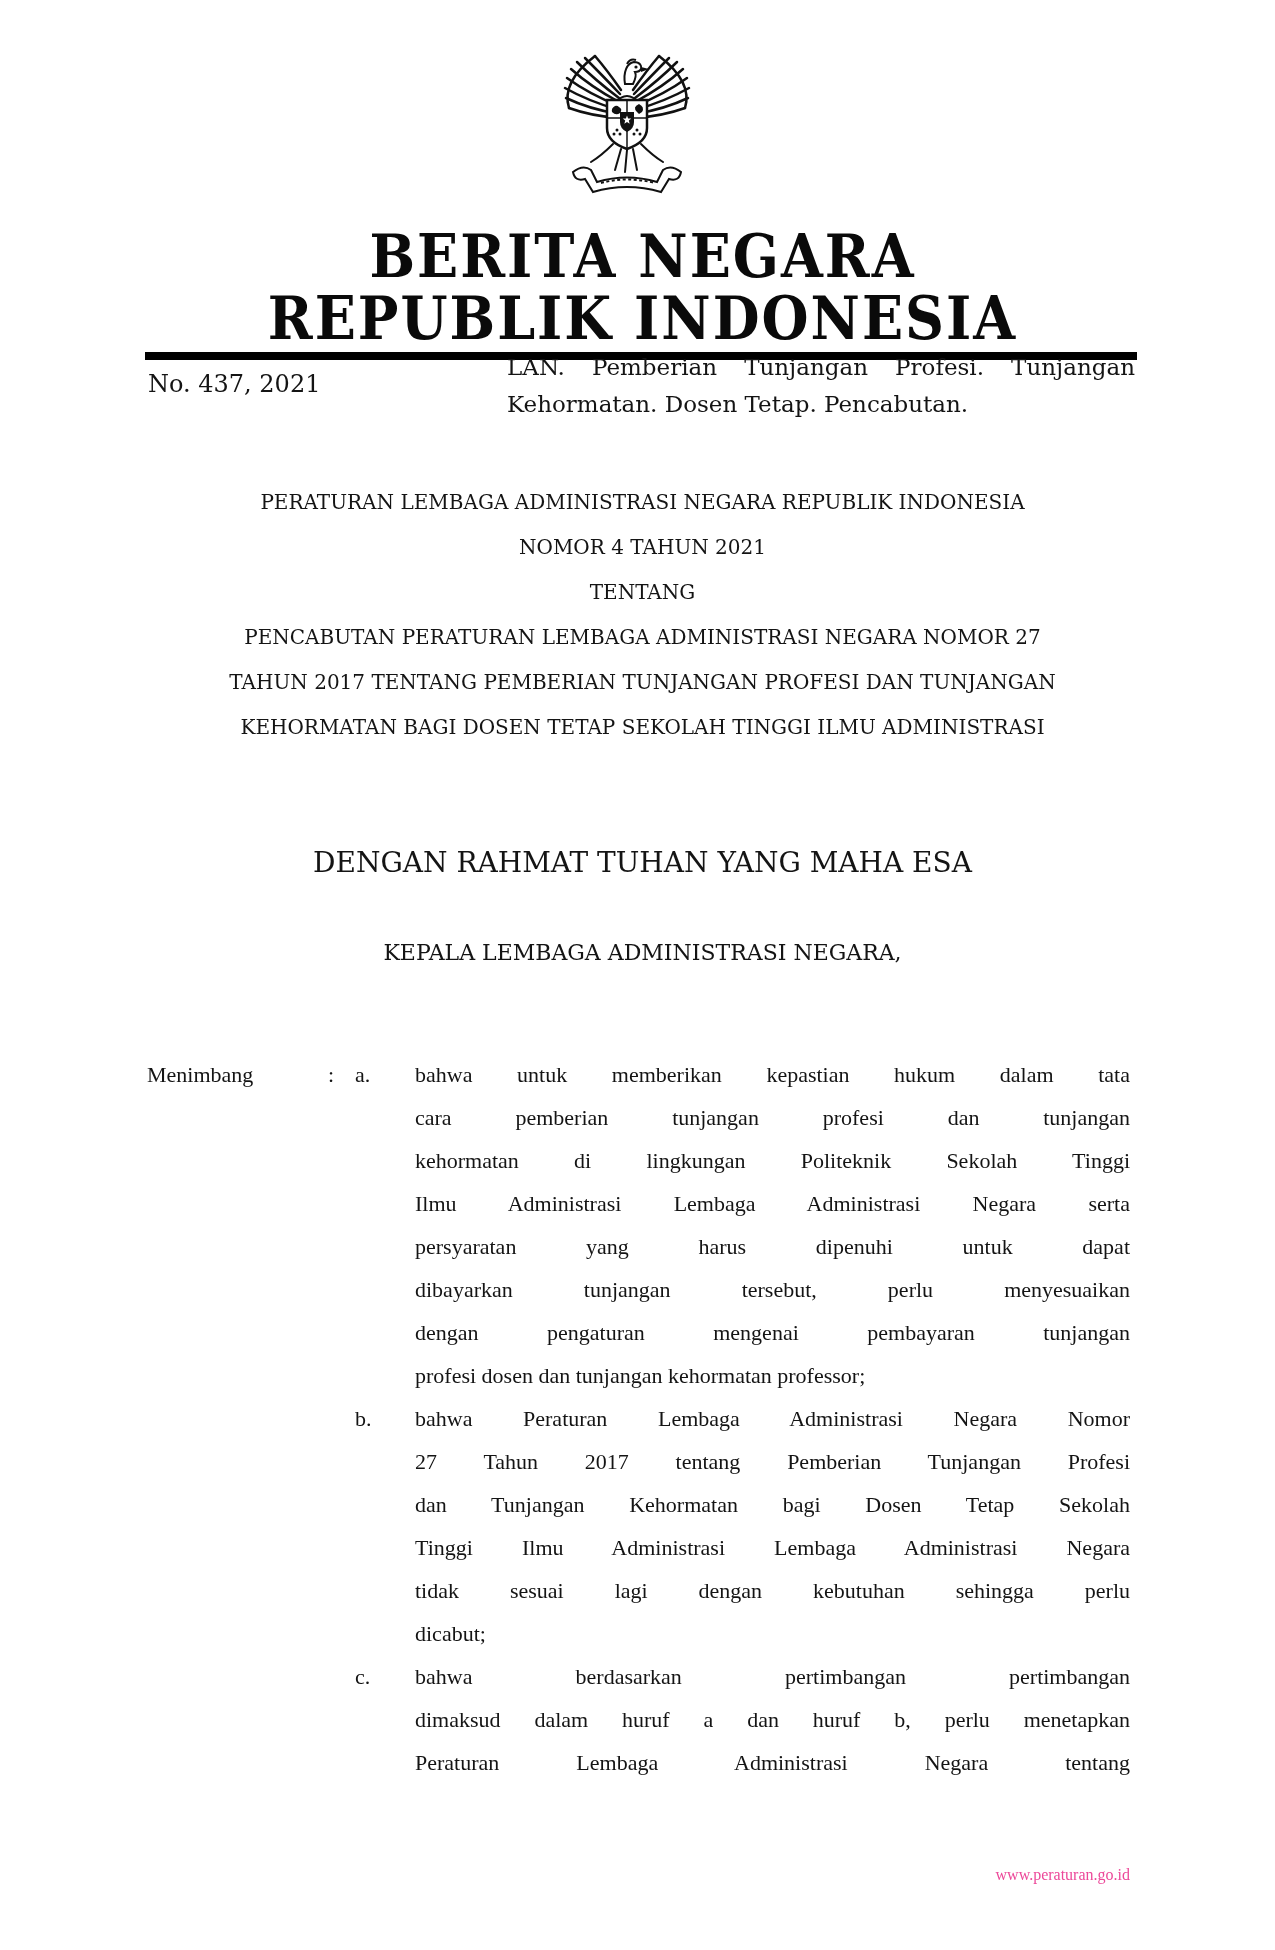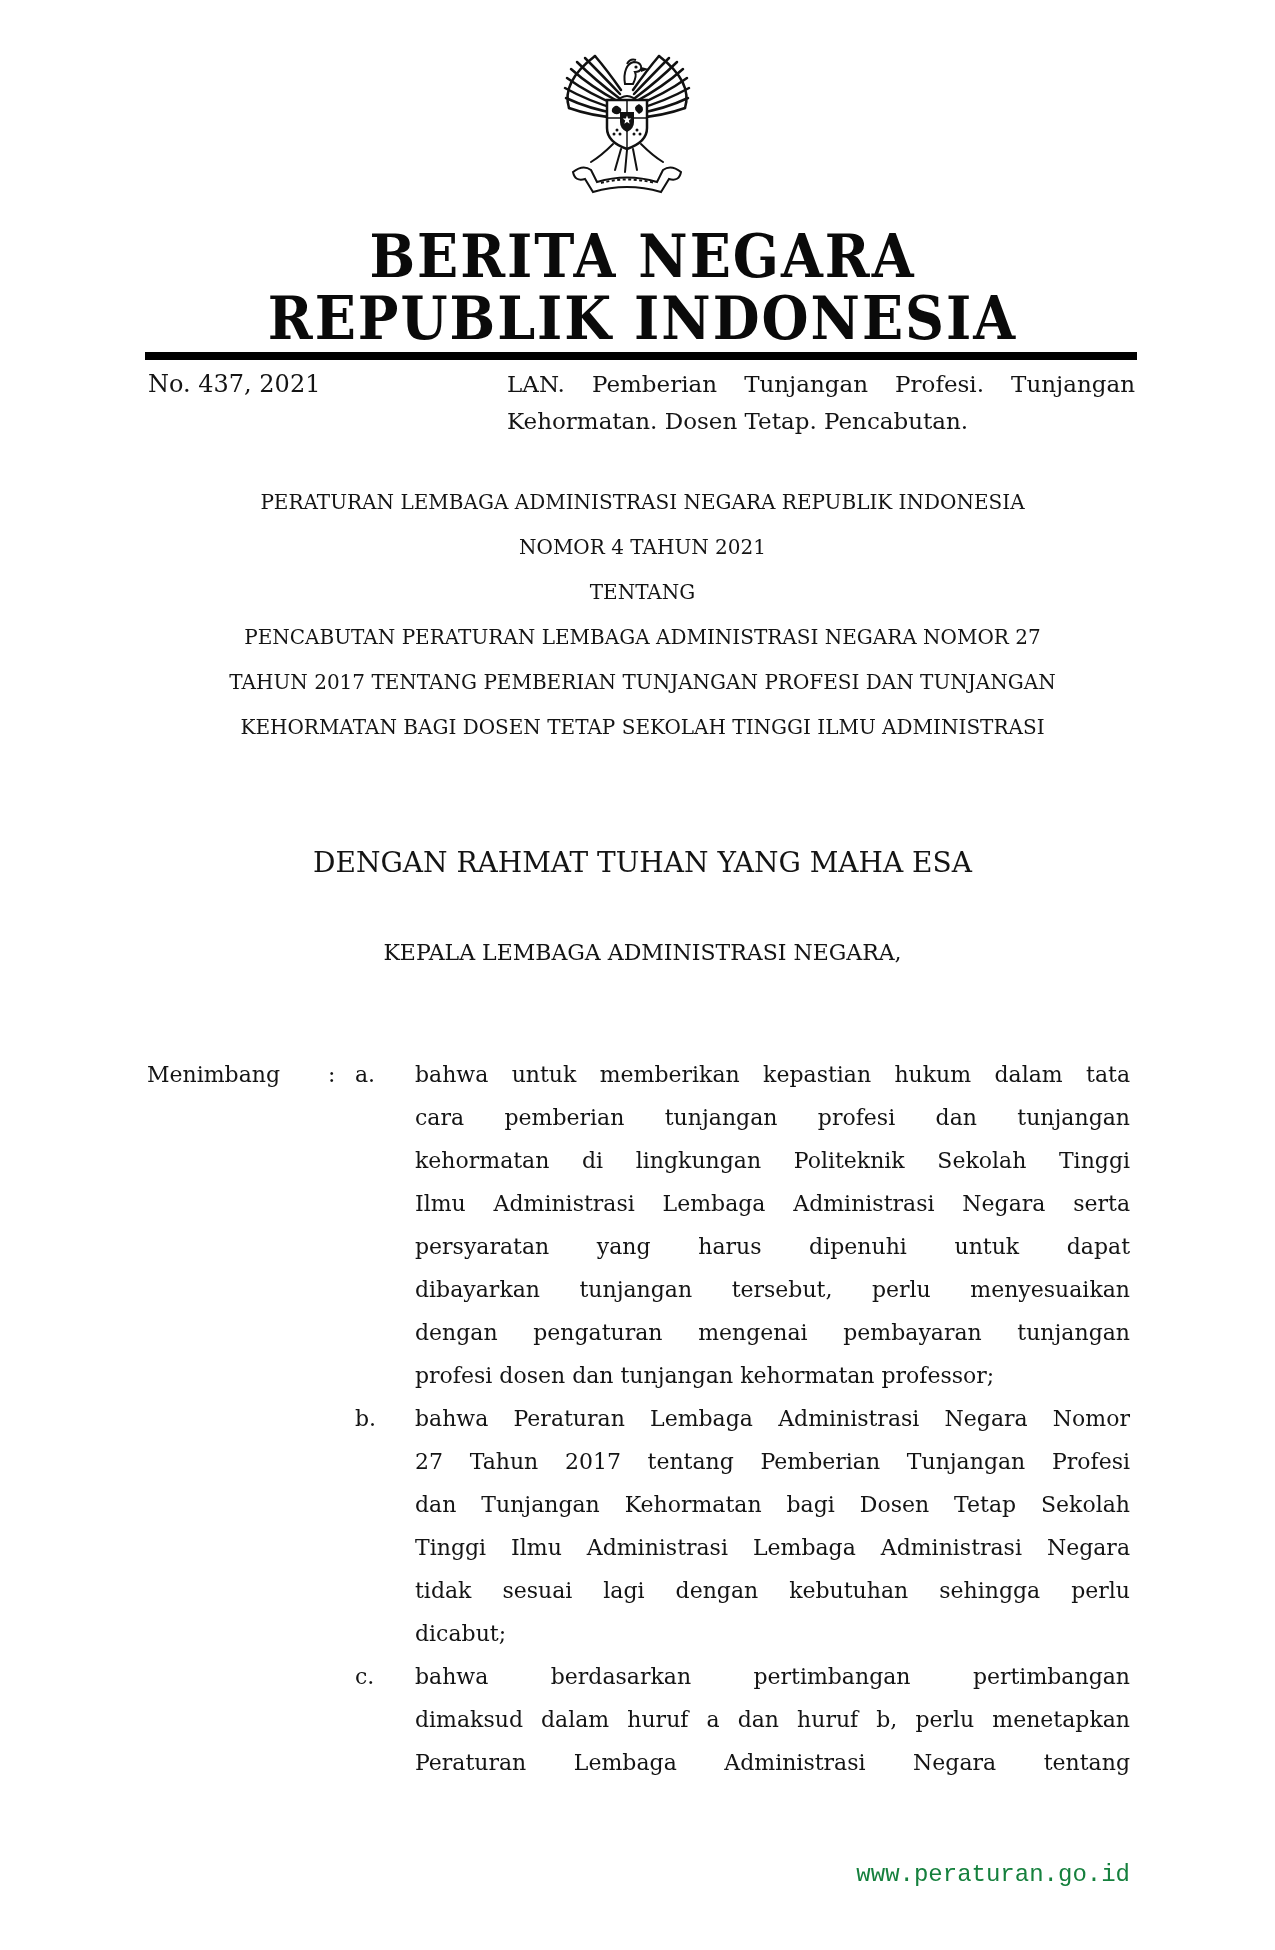--- a/index.html
+++ b/index.html
@@ -15,39 +15,39 @@
   .emblem{position:absolute;left:557px;top:52px;width:140px;height:152px;}
   .masthead{
     position:absolute;left:148px;top:224px;width:989px;
     text-align:center;font-weight:bold;font-size:54px;line-height:56px;
     letter-spacing:2px;color:#0a0a0a;
     transform:scaleY(1.12);transform-origin:50% 0;
     white-space:nowrap;
   }
   .rule{position:absolute;left:145px;top:352px;width:992px;height:8px;background:#000;}
   .issue-number{position:absolute;left:148px;top:366px;font-size:24px;line-height:37px;}
-  .issue-subject{position:absolute;left:507px;top:366px;width:628px;font-size:23px;}
+  .issue-subject{position:absolute;left:507px;top:349px;width:628px;font-size:23px;}
   .subject-line{height:37px;line-height:37px;}
   .title-block{position:absolute;left:148px;top:480px;width:989px;font-size:20px;}
   .cline{height:45px;line-height:45px;text-align:center;}
   .invocation{position:absolute;left:148px;top:840px;width:989px;font-size:28px;height:45px;line-height:45px;text-align:center;}
   .official{position:absolute;left:148px;top:930px;width:989px;font-size:22px;height:45px;line-height:45px;text-align:center;}
   .considerations{position:absolute;left:147px;top:1053px;width:990px;font-size:22px;}
-  .cons-grid{display:grid;grid-template-columns:181px 27px 1fr;}
+  .cons-grid{display:grid;grid-template-columns:181px 27px 1fr;font-family:Liberation Serif, serif;}
   .col-label,.col-colon{line-height:43px;}
   .cons-item{display:grid;grid-template-columns:60px 715px;}
   .marker{line-height:43px;}
   .body-line{height:43px;line-height:43px;}
   .jline{text-align:justify;text-align-last:justify;}
   .jline.last-left{text-align-last:left;}
   .footer{
     position:absolute;left:0;top:1860px;width:1130px;
     text-align:right;
-    font-family:Liberation Mono, monospace;
-    font-size:24px;line-height:30px;color:#15803d;
+    font-family:Liberation Serif, serif;
+    font-size:16px;line-height:30px;color:#ec4899;
   }
 </style>
 </head>
 <body>
 
 <div class="page">
 
   <svg class="emblem" viewBox="0 0 140 152" aria-hidden="true">
     <g stroke="#111" stroke-width="2.5" fill="none" stroke-linecap="round">
 

